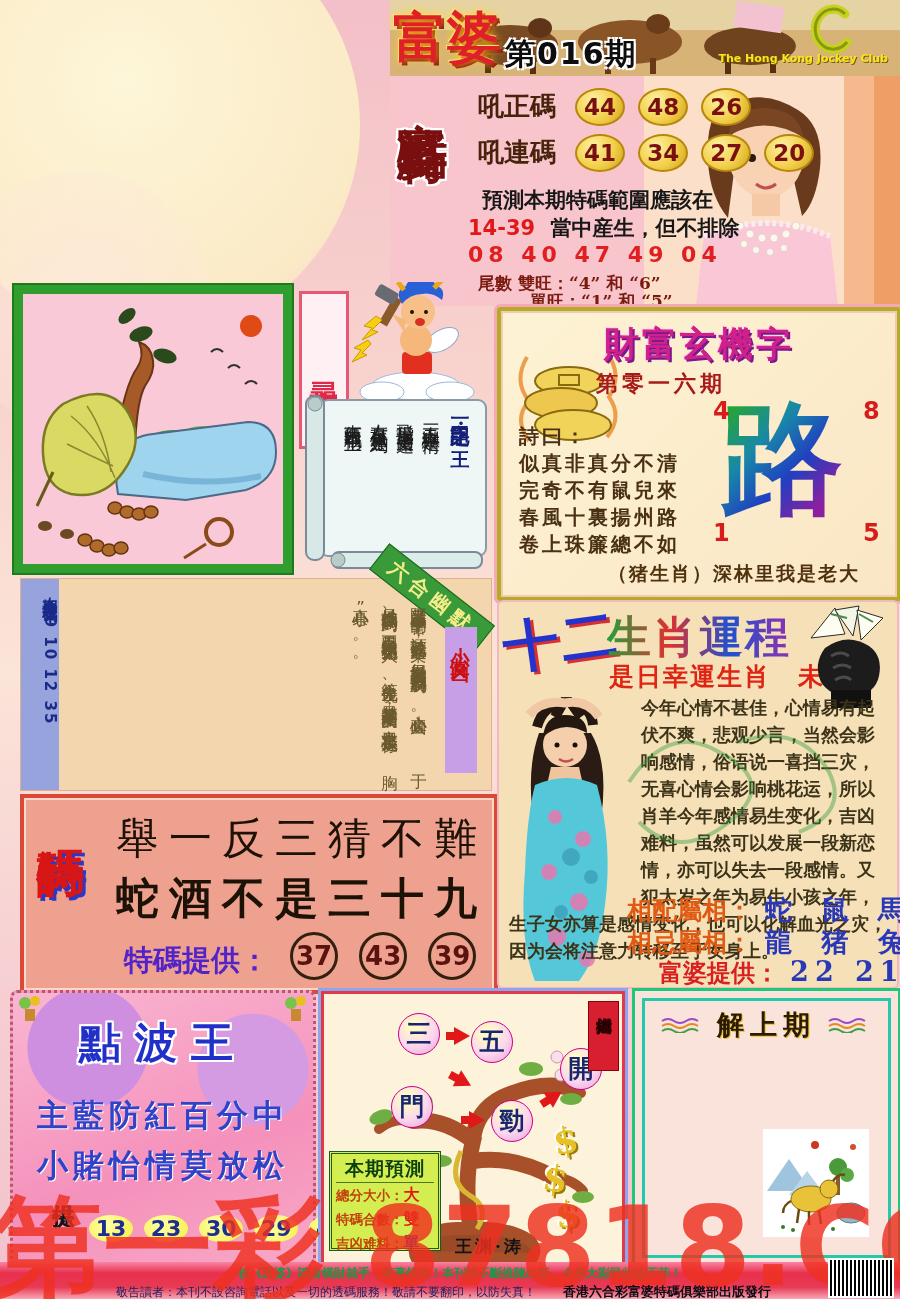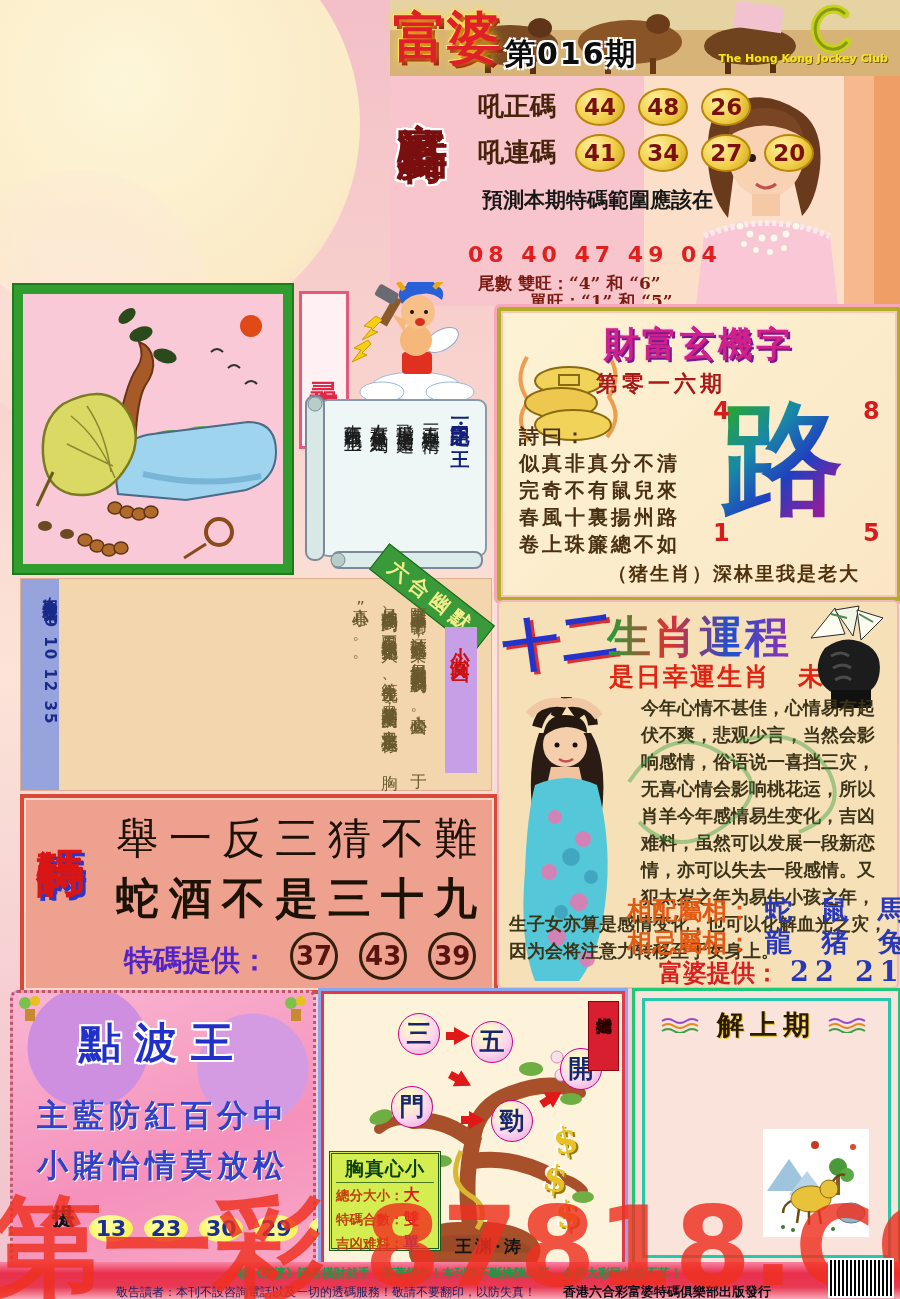--- a/index.html
+++ b/index.html
@@ -119,20 +119,24 @@
       <span class="gold-oval">26</span>
     </div>
     <div class="abs" style="left:88px;top:58px;white-space:nowrap;">
       <span class="serif" style="font-size:26px;font-weight:bold;color:#46230a;margin-right:14px;">吼連碼</span>
       <span class="gold-oval">41</span>
       <span class="gold-oval">34</span>
       <span class="gold-oval">27</span>
       <span class="gold-oval">20</span>
     </div>
     <div class="abs" style="left:92px;top:110px;font-size:21px;font-weight:bold;color:#171717;">預測本期特碼範圍應該在</div>
+    <div class="abs" style="left:78px;top:138px;font-size:21px;font-weight:bold;">
+      <span style="color:#e01818;margin-right:8px;">14-39</span>
+      <span style="color:#171717;">當中産生，但不排除</span>
+    </div>
     <div class="abs" style="left:78px;top:166px;font-size:22px;font-weight:bold;color:#e02020;letter-spacing:5px;">08 40 47 49 04</div>
     <div class="abs serif" style="left:88px;top:196px;font-size:17px;font-weight:bold;color:#7a1a10;">尾數 雙旺：“4” 和 “6”</div>
     <div class="abs serif" style="left:140px;top:214px;font-size:17px;font-weight:bold;color:#7a1a10;">單旺：“1” 和 “5”</div>
   </div>
 
   <div class="abs" style="left:14px;top:285px;width:260px;height:270px;border:9px solid #2f9e2f;outline:2px solid #1d7a1d;background:#f9c9d8;">
     <svg width="260" height="270">
       <circle cx="228" cy="32" r="11" fill="#df4a16"></circle>
       <path d="M188,58 q6,-6 12,0 M205,74 q6,-6 12,0 M222,90 q6,-6 12,0" stroke="#303030" stroke-width="2" fill="none"></path>
       <ellipse cx="150" cy="148" rx="26" ry="12" fill="#49a33c"></ellipse>
@@ -377,21 +381,21 @@
     <div class="arrow" style="left:133px;top:36px;"></div>
     <div class="arrow" style="left:148px;top:120px;"></div>
     <div class="arrow" style="left:226px;top:96px;transform:rotate(-32deg);"></div>
     <div class="arrow" style="left:135px;top:82px;transform:rotate(28deg);"></div>
     <div class="abs v serif" style="right:6px;top:10px;height:62px;background:#d81f30;color:#2a0000;font-weight:bold;font-size:16px;
                 padding:3px 4px;border:1px solid #8a0010;">搖錢樹</div>
     <span class="dollar" style="left:232px;top:128px;transform:rotate(-10deg);">$</span>
     <span class="dollar" style="left:222px;top:166px;transform:rotate(8deg);">$</span>
     <span class="dollar" style="left:234px;top:202px;transform:rotate(-6deg);">$</span>
     <div class="abs" style="left:8px;top:160px;width:112px;height:100px;background:#d4ee52;border:3px double #1e5a1e;padding:2px 4px;box-sizing:border-box;">
-      <div class="serif" style="font-size:19px;font-weight:bold;color:#0c400c;text-align:center;letter-spacing:1px;border-bottom:1px solid #4a7a20;">胸真心小</div>
+      <div class="serif" style="font-size:19px;font-weight:bold;color:#0c400c;text-align:center;letter-spacing:1px;border-bottom:1px solid #4a7a20;">本期預測</div>
       <div style="font-size:13.5px;line-height:23px;white-space:nowrap;">
         <span class="row-k">總分大小：</span><span style="color:#e01818;font-weight:bold;font-size:16px;">大</span><br>
         <span class="row-k">特碼合數：</span><span style="color:#e01818;font-weight:bold;font-size:16px;">雙</span><br>
         <span class="row-k">吉凶难料：</span><span style="color:#2830a8;font-weight:bold;font-size:16px;">單</span>
       </div>
     </div>
     <div class="abs serif" style="left:134px;top:244px;font-size:17px;font-weight:bold;color:#141414;letter-spacing:3px;">王渊·涛</div>
   </div>
 
   <div class="abs" style="left:632px;top:988px;width:263px;height:274px;background:#f9e3da;border:3px solid #1fc878;outline:3px solid #25c8a8;outline-offset:-13px;">

